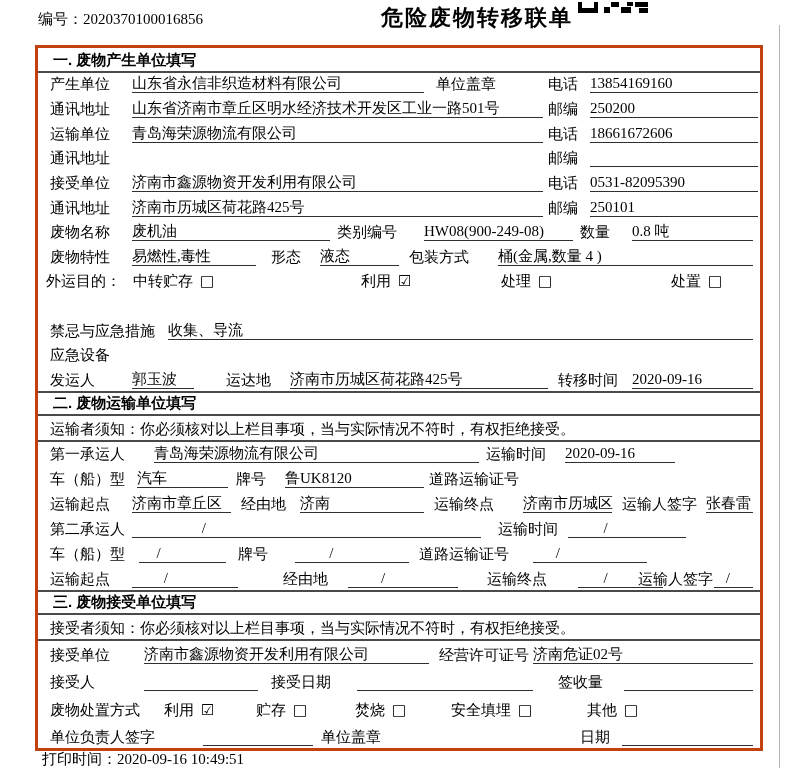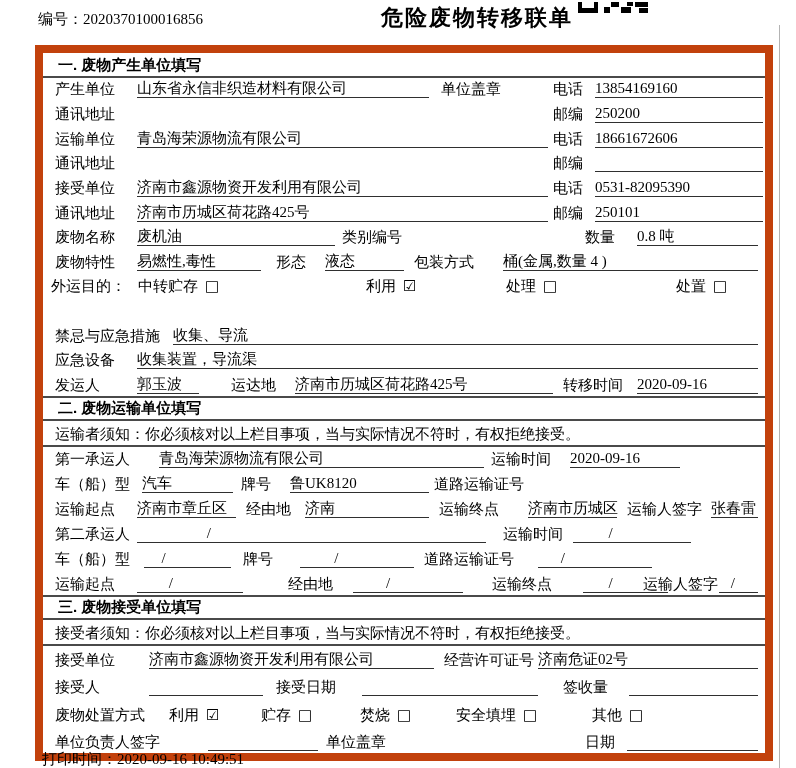--- a/index.html
+++ b/index.html
@@ -10,21 +10,21 @@
   }
   .hdr-serial{position:absolute;left:38px;top:10px;font-size:15px;white-space:nowrap;}
   .hdr-title{
     position:absolute;left:333px;top:3px;font-size:22px;font-weight:bold;
     letter-spacing:2px;font-family:"Liberation Sans","DejaVu Sans",sans-serif;white-space:nowrap;margin-left:48px;
   }
   .qr{position:absolute;left:578px;top:0;}
   .page-edge{position:absolute;left:779px;top:25px;bottom:0;width:1px;background:#b3b3b3;}
   .form-table{
     position:absolute;left:35px;top:45px;width:722px;height:700px;
-    border:8px solid #c2410c;box-sizing:content-box;
+    border:3px solid #c2410c;box-sizing:content-box;
   }
   .hline{position:absolute;left:0;right:0;height:0;border-top:2px solid #4a4a4a;}
   .sechead{
     position:absolute;left:15px;font-size:15px;font-weight:bold;white-space:nowrap;
     font-family:"Liberation Sans","DejaVu Sans",sans-serif;
   }
   .row{position:absolute;left:0;right:0;}
   .lbl,.val,.txt{
     position:absolute;bottom:2px;font-size:15px;line-height:18px;height:18px;
     white-space:nowrap;
@@ -75,20 +75,21 @@
   <div class="row" style="top:23px;height:24px">
     <span class="lbl" style="left:12px">产生单位</span>
     <span class="val" style="left:94px;width:292px">山东省永信非织造材料有限公司</span>
     <span class="lbl" style="left:398px">单位盖章</span>
     <span class="lbl" style="left:510px">电话</span>
     <span class="val" style="left:552px;width:168px">13854169160</span>
   </div>
 
   <div class="row" style="top:47px;height:25px">
     <span class="lbl" style="left:12px">通讯地址</span>
+    <span class="val" style="left:94px;width:411px">山东省济南市章丘区明水经济技术开发区工业一路501号</span>
     <span class="lbl" style="left:510px">邮编</span>
     <span class="val" style="left:552px;width:168px">250200</span>
   </div>
 
   <div class="row" style="top:72px;height:25px">
     <span class="lbl" style="left:12px">运输单位</span>
     <span class="val" style="left:94px;width:411px">青岛海荣源物流有限公司</span>
     <span class="lbl" style="left:510px">电话</span>
     <span class="val" style="left:552px;width:168px">18661672606</span>
   </div>
@@ -110,20 +111,21 @@
     <span class="lbl" style="left:12px">通讯地址</span>
     <span class="val" style="left:94px;width:411px">济南市历城区荷花路425号</span>
     <span class="lbl" style="left:510px">邮编</span>
     <span class="val" style="left:552px;width:168px">250101</span>
   </div>
 
   <div class="row" style="top:171px;height:24px">
     <span class="lbl" style="left:12px">废物名称</span>
     <span class="val" style="left:94px;width:198px">废机油</span>
     <span class="lbl" style="left:299px">类别编号</span>
+    <span class="val" style="left:386px;width:149px">HW08(900-249-08)</span>
     <span class="lbl" style="left:542px">数量</span>
     <span class="val" style="left:594px;width:121px">0.8 吨</span>
   </div>
 
   <div class="row" style="top:195px;height:25px">
     <span class="lbl" style="left:12px">废物特性</span>
     <span class="val" style="left:94px;width:124px">易燃性,毒性</span>
     <span class="lbl" style="left:233px">形态</span>
     <span class="val" style="left:282px;width:79px">液态</span>
     <span class="lbl" style="left:371px">包装方式</span>
@@ -151,21 +153,20 @@
   </div>
 
 
   <div class="row" style="top:269px;height:25px">
     <span class="lbl" style="left:12px">禁忌与应急措施</span>
     <span class="val" style="left:130px;width:585px">收集、导流</span>
   </div>
 
   <div class="row" style="top:294px;height:24px">
     <span class="lbl" style="left:12px">应急设备</span>
-    <span class="val" style="left:94px;width:621px">收集装置，导流渠</span>
   </div>
 
   <div class="row" style="top:318px;height:25px">
     <span class="lbl" style="left:12px">发运人</span>
     <span class="val" style="left:94px;width:62px">郭玉波</span>
     <span class="lbl" style="left:188px">运达地</span>
     <span class="val" style="left:252px;width:258px">济南市历城区荷花路425号</span>
     <span class="lbl" style="left:520px">转移时间</span>
     <span class="val" style="left:594px;width:121px">2020-09-16</span>
   </div>

